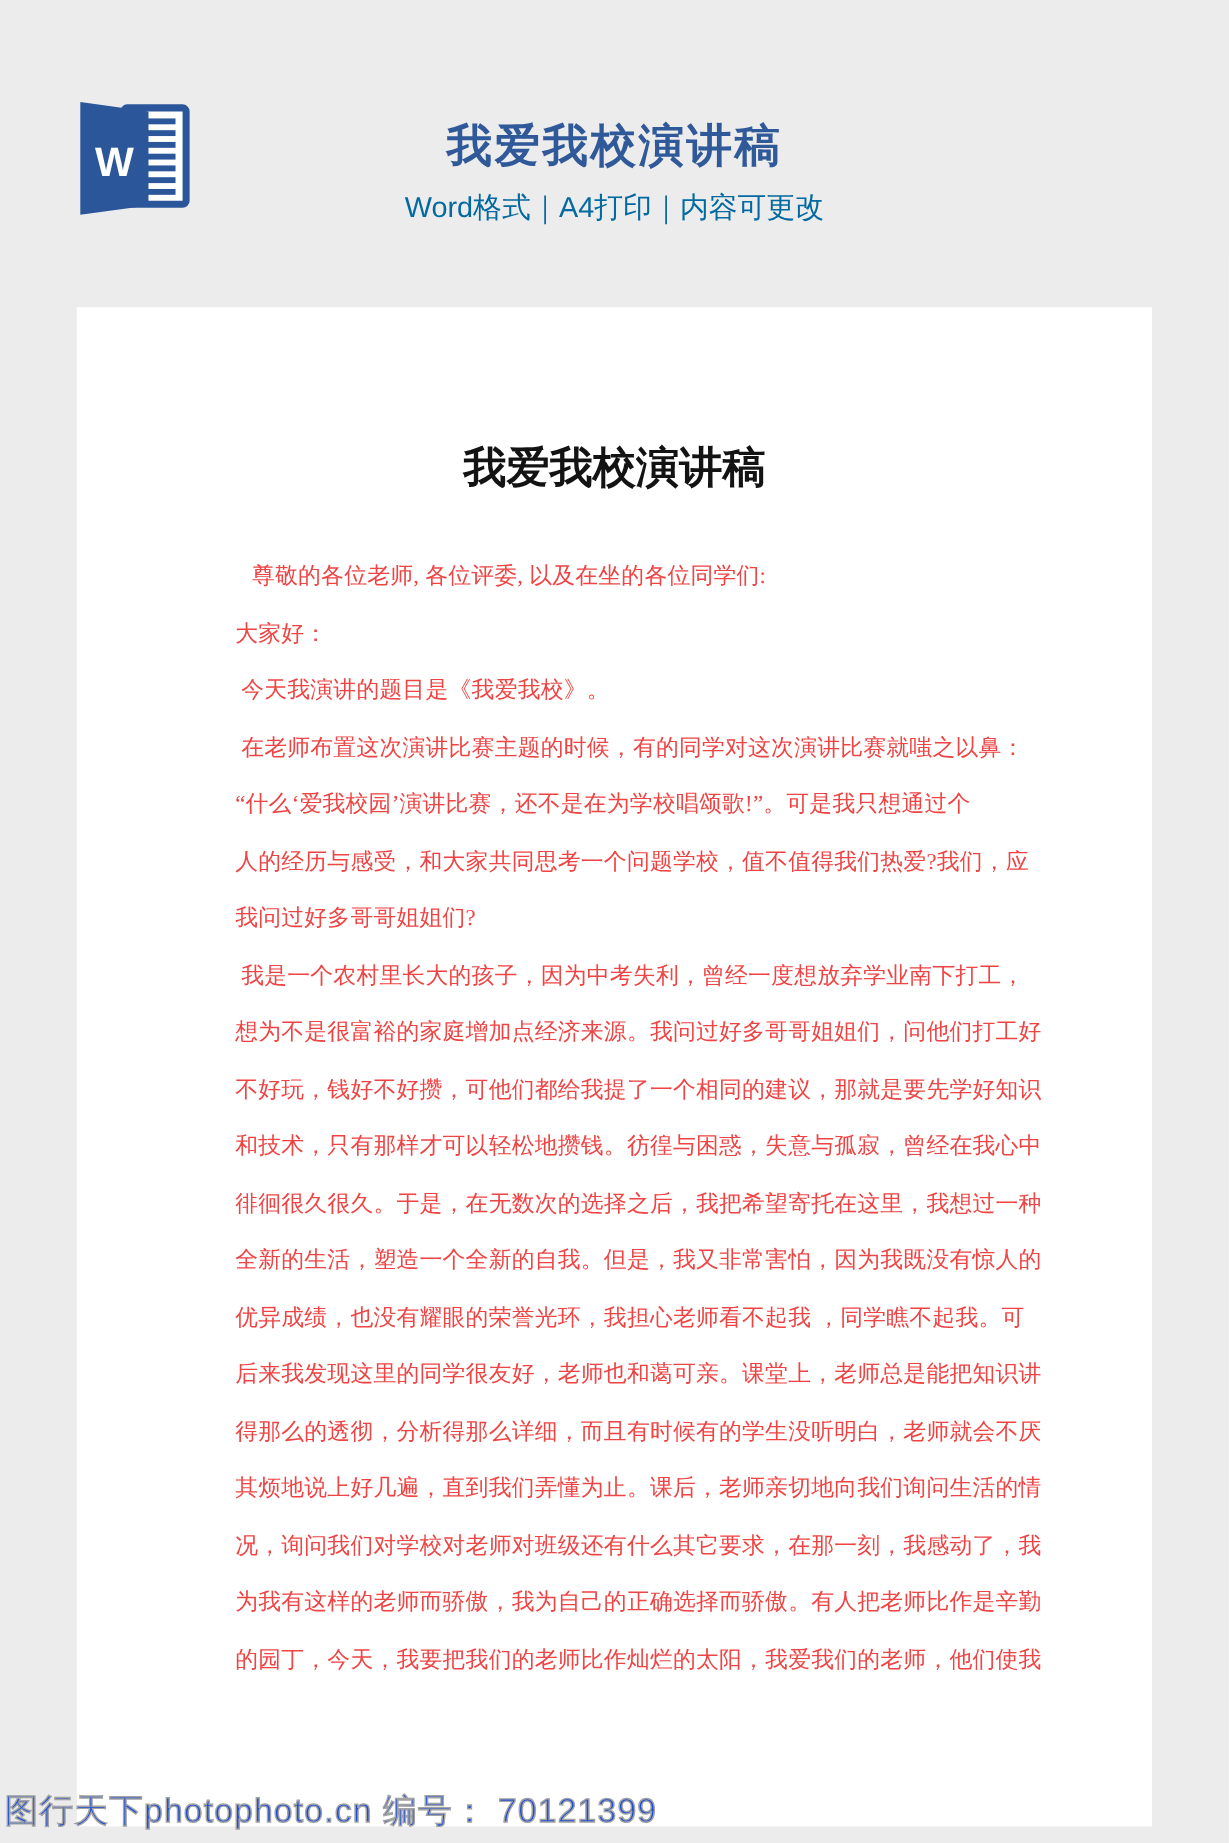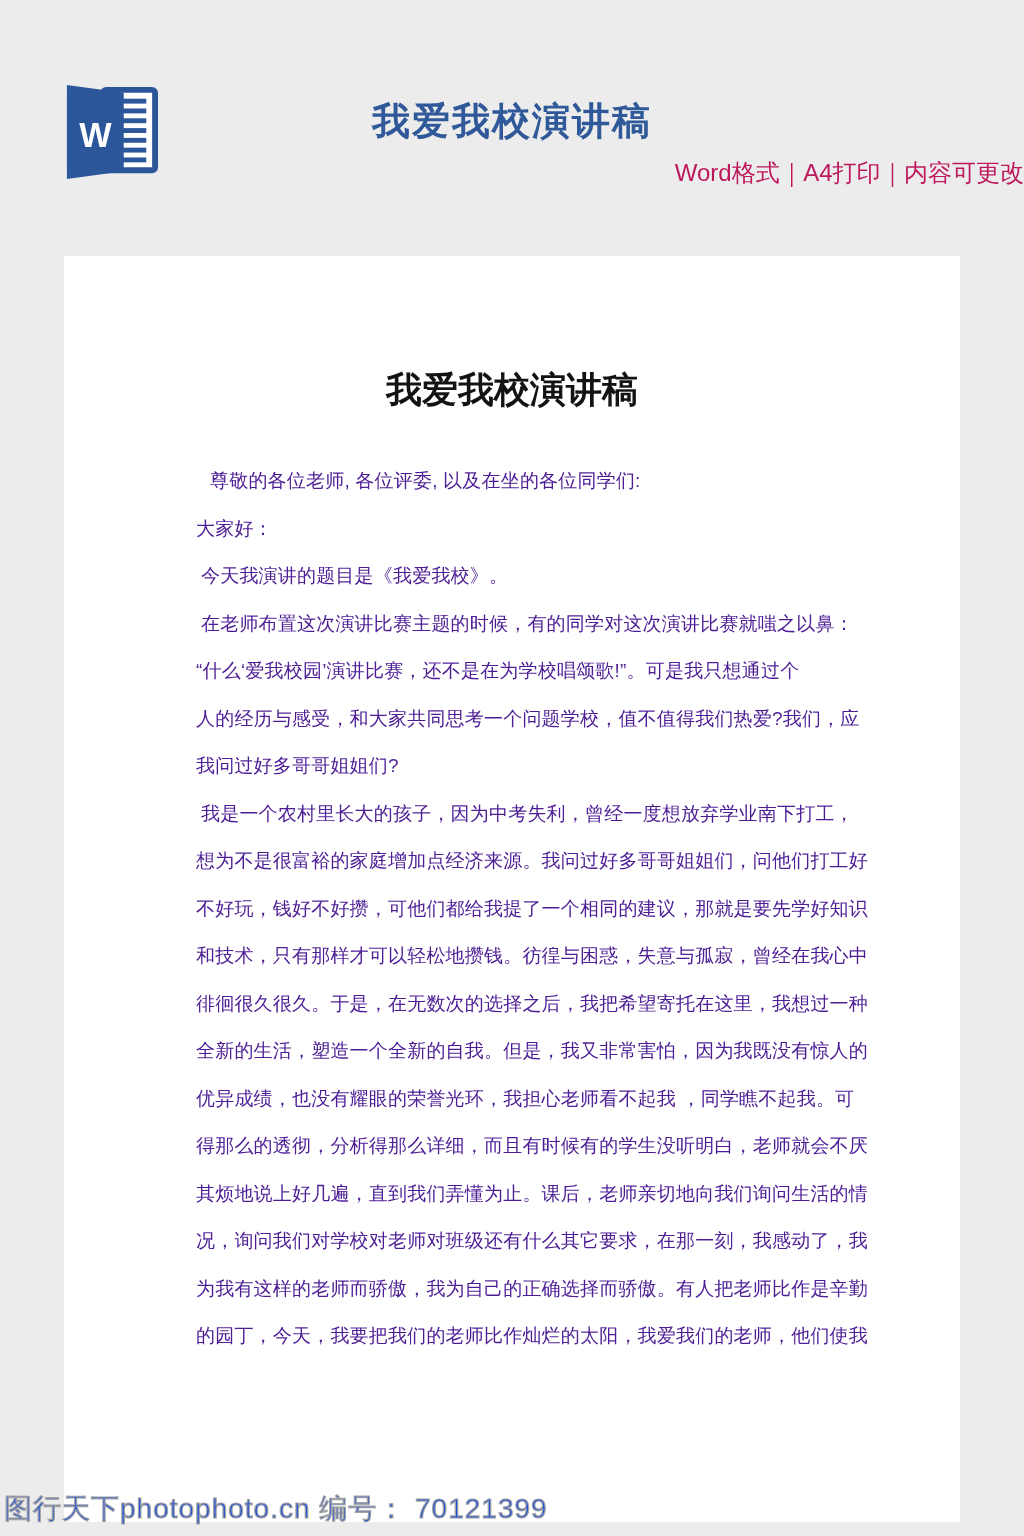--- a/index.html
+++ b/index.html
@@ -14,41 +14,41 @@
   
   .header { position: absolute; left: 0; top: 0; width: 1024px; height: 256px; }
   .word-icon { position: absolute; left: 62px; top: 84px; width: 98px; height: 96px; }
   .header-title {
     position: absolute; left: 0; top: 96px; width: 1024px;
     text-align: center; font-size: 38px; font-weight: bold;
     color: #30599a; letter-spacing: 2px;
   }
   .header-subtitle {
     position: absolute; left: 0; top: 157px; width: 1024px;
-    text-align: right; font-size: 24px; color: #be185d;
+    text-align: center; font-size: 24px; color: #0369a1;
   }
 
   
   .page {
     position: absolute; left: 64px; top: 256px;
     width: 896px; height: 1266px; background: #ffffff;
   }
   .doc-title {
     position: absolute; left: 0; top: 110px; width: 896px;
     text-align: center;
     font-family: "Liberation Serif", "DejaVu Serif", serif;
     font-size: 36px; font-weight: bold; color: #131313;
   }
   .doc-lines {
     position: absolute; left: 132px; top: 201px; width: 660px;
   }
   .doc-line {
     height: 47.5px; line-height: 47.5px;
-    font-family: Liberation Sans, sans-serif;
-    font-size: 19px; color: #4c1d95;
+    font-family: Liberation Serif, serif;
+    font-size: 19px; color: #ef4444;
     white-space: pre; letter-spacing: 0.2px;
   }
 
   
   .watermark {
     position: absolute; left: 4px; top: 1490px;
     font-size: 28px; font-weight: normal;
     color: #1d4ed8;
     -webkit-text-stroke: 1.2px #a3a3a3;
     letter-spacing: 1px;
@@ -85,20 +85,21 @@
       <div class="doc-line" style="padding-left: 0px;">“什么‘爱我校园’演讲比赛，还不是在为学校唱颂歌!”。可是我只想通过个</div>
       <div class="doc-line" style="padding-left: 0px;">人的经历与感受，和大家共同思考一个问题学校，值不值得我们热爱?我们，应</div>
       <div class="doc-line" style="padding-left: 0px;">我问过好多哥哥姐姐们?</div>
       <div class="doc-line" style="padding-left: 5px;">我是一个农村里长大的孩子，因为中考失利，曾经一度想放弃学业南下打工，</div>
       <div class="doc-line" style="padding-left: 0px;">想为不是很富裕的家庭增加点经济来源。我问过好多哥哥姐姐们，问他们打工好</div>
       <div class="doc-line" style="padding-left: 0px; text-align: center;">不好玩，钱好不好攒，可他们都给我提了一个相同的建议，那就是要先学好知识</div>
       <div class="doc-line" style="padding-left: 0px;">和技术，只有那样才可以轻松地攒钱。彷徨与困惑，失意与孤寂，曾经在我心中</div>
       <div class="doc-line" style="padding-left: 0px; text-align: center;">徘徊很久很久。于是，在无数次的选择之后，我把希望寄托在这里，我想过一种</div>
       <div class="doc-line" style="padding-left: 0px;">全新的生活，塑造一个全新的自我。但是，我又非常害怕，因为我既没有惊人的</div>
       <div class="doc-line" style="padding-left: 0px;">优异成绩，也没有耀眼的荣誉光环，我担心老师看不起我 ，同学瞧不起我。可</div>
+      <div class="doc-line" style="padding-left: 0px;">后来我发现这里的同学很友好，老师也和蔼可亲。课堂上，老师总是能把知识讲</div>
       <div class="doc-line" style="padding-left: 0px;">得那么的透彻，分析得那么详细，而且有时候有的学生没听明白，老师就会不厌</div>
       <div class="doc-line" style="padding-left: 0px;">其烦地说上好几遍，直到我们弄懂为止。课后，老师亲切地向我们询问生活的情</div>
       <div class="doc-line" style="padding-left: 0px;">况，询问我们对学校对老师对班级还有什么其它要求，在那一刻，我感动了，我</div>
       <div class="doc-line" style="padding-left: 0px;">为我有这样的老师而骄傲，我为自己的正确选择而骄傲。有人把老师比作是辛勤</div>
       <div class="doc-line" style="padding-left: 0px;">的园丁，今天，我要把我们的老师比作灿烂的太阳，我爱我们的老师，他们使我</div>
     </div>
 </div>
 
 <div class="watermark">图行天下photophoto.cn 编号： 70121399</div>
 

